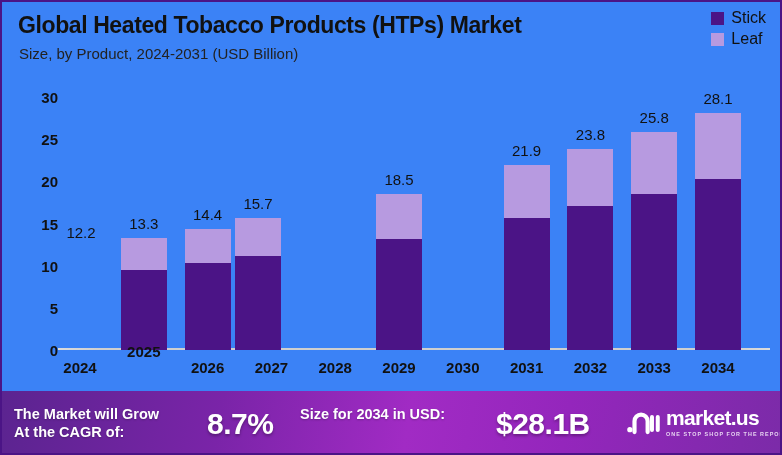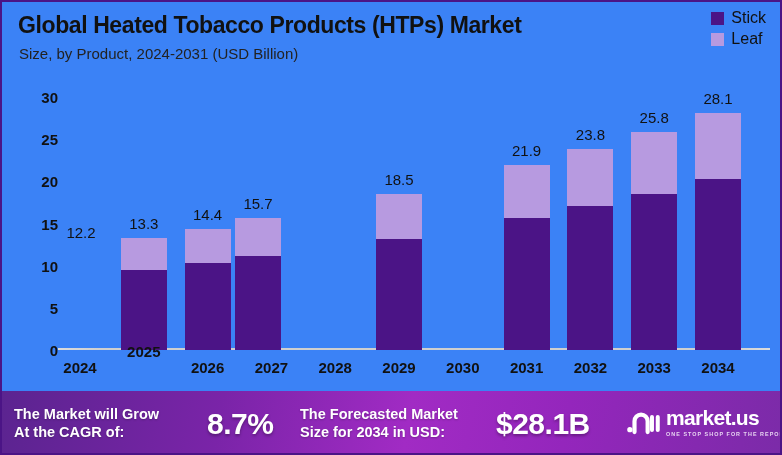--- a/index.html
+++ b/index.html
@@ -187,21 +187,20 @@
   </div>
 
   <div id="footer">
     <div id="f-cagr-text">
       <div class="f-text">The Market will Grow</div>
       <div class="f-text">At the CAGR of:</div>
     </div>
     <div id="f-cagr-val" class="f-big">8.7%</div>
 
     <div id="f-size-text">
-      <div class="f-text">The Forecasted Market</div>
       <div class="f-text">Size for 2034 in USD:</div>
     </div>
     <div id="f-size-val" class="f-big">$28.1B</div>
 
     <div id="logo">
       <svg id="logo-mark" viewBox="0 0 44 34">
         <circle cx="5" cy="27" r="3.4" fill="#ffffff"></circle>
         <path d="M11 30 L11 16 A8.5 8.5 0 0 1 28 16 L28 30" fill="none" stroke="#ffffff" stroke-width="5.4" stroke-linecap="round"></path>
         <rect x="31" y="8" width="5.2" height="22" rx="2.6" fill="#ffffff"></rect>
         <rect x="38.5" y="8" width="5.2" height="22" rx="2.6" fill="#ffffff"></rect>

